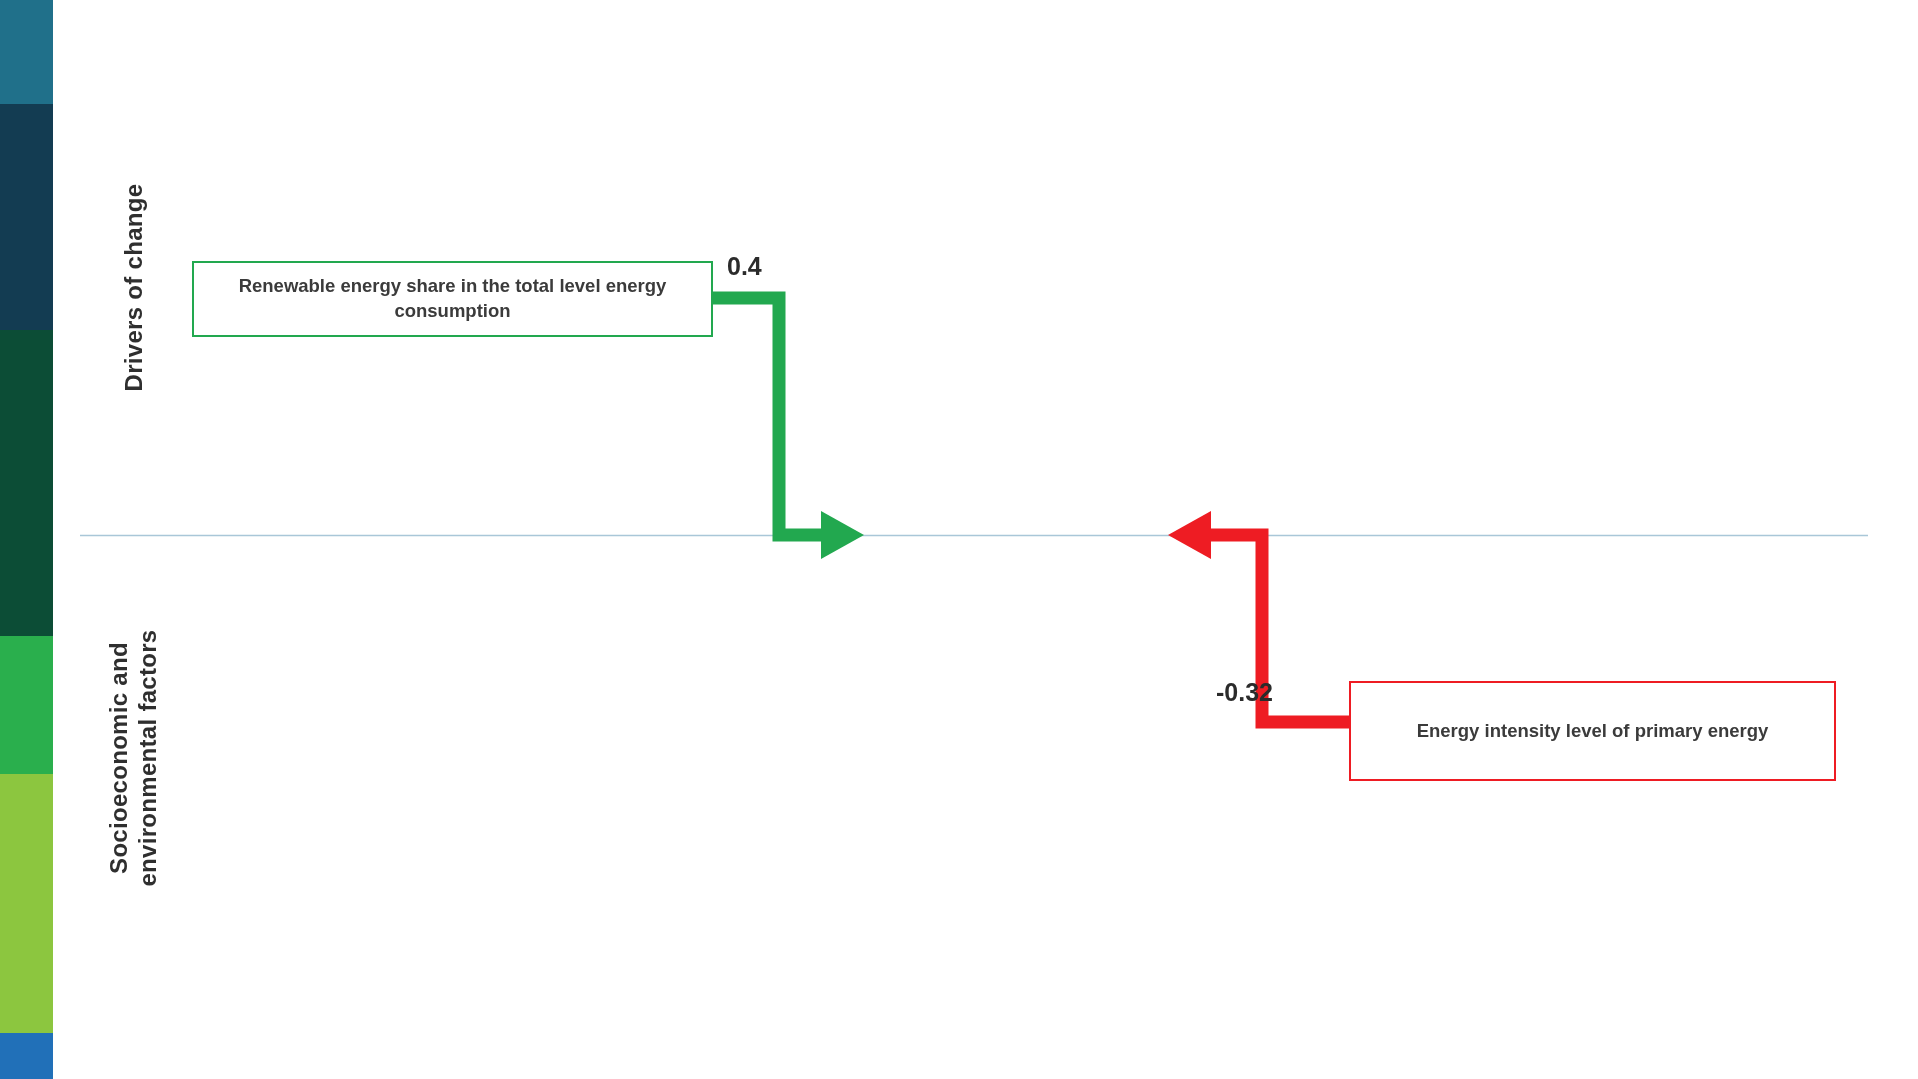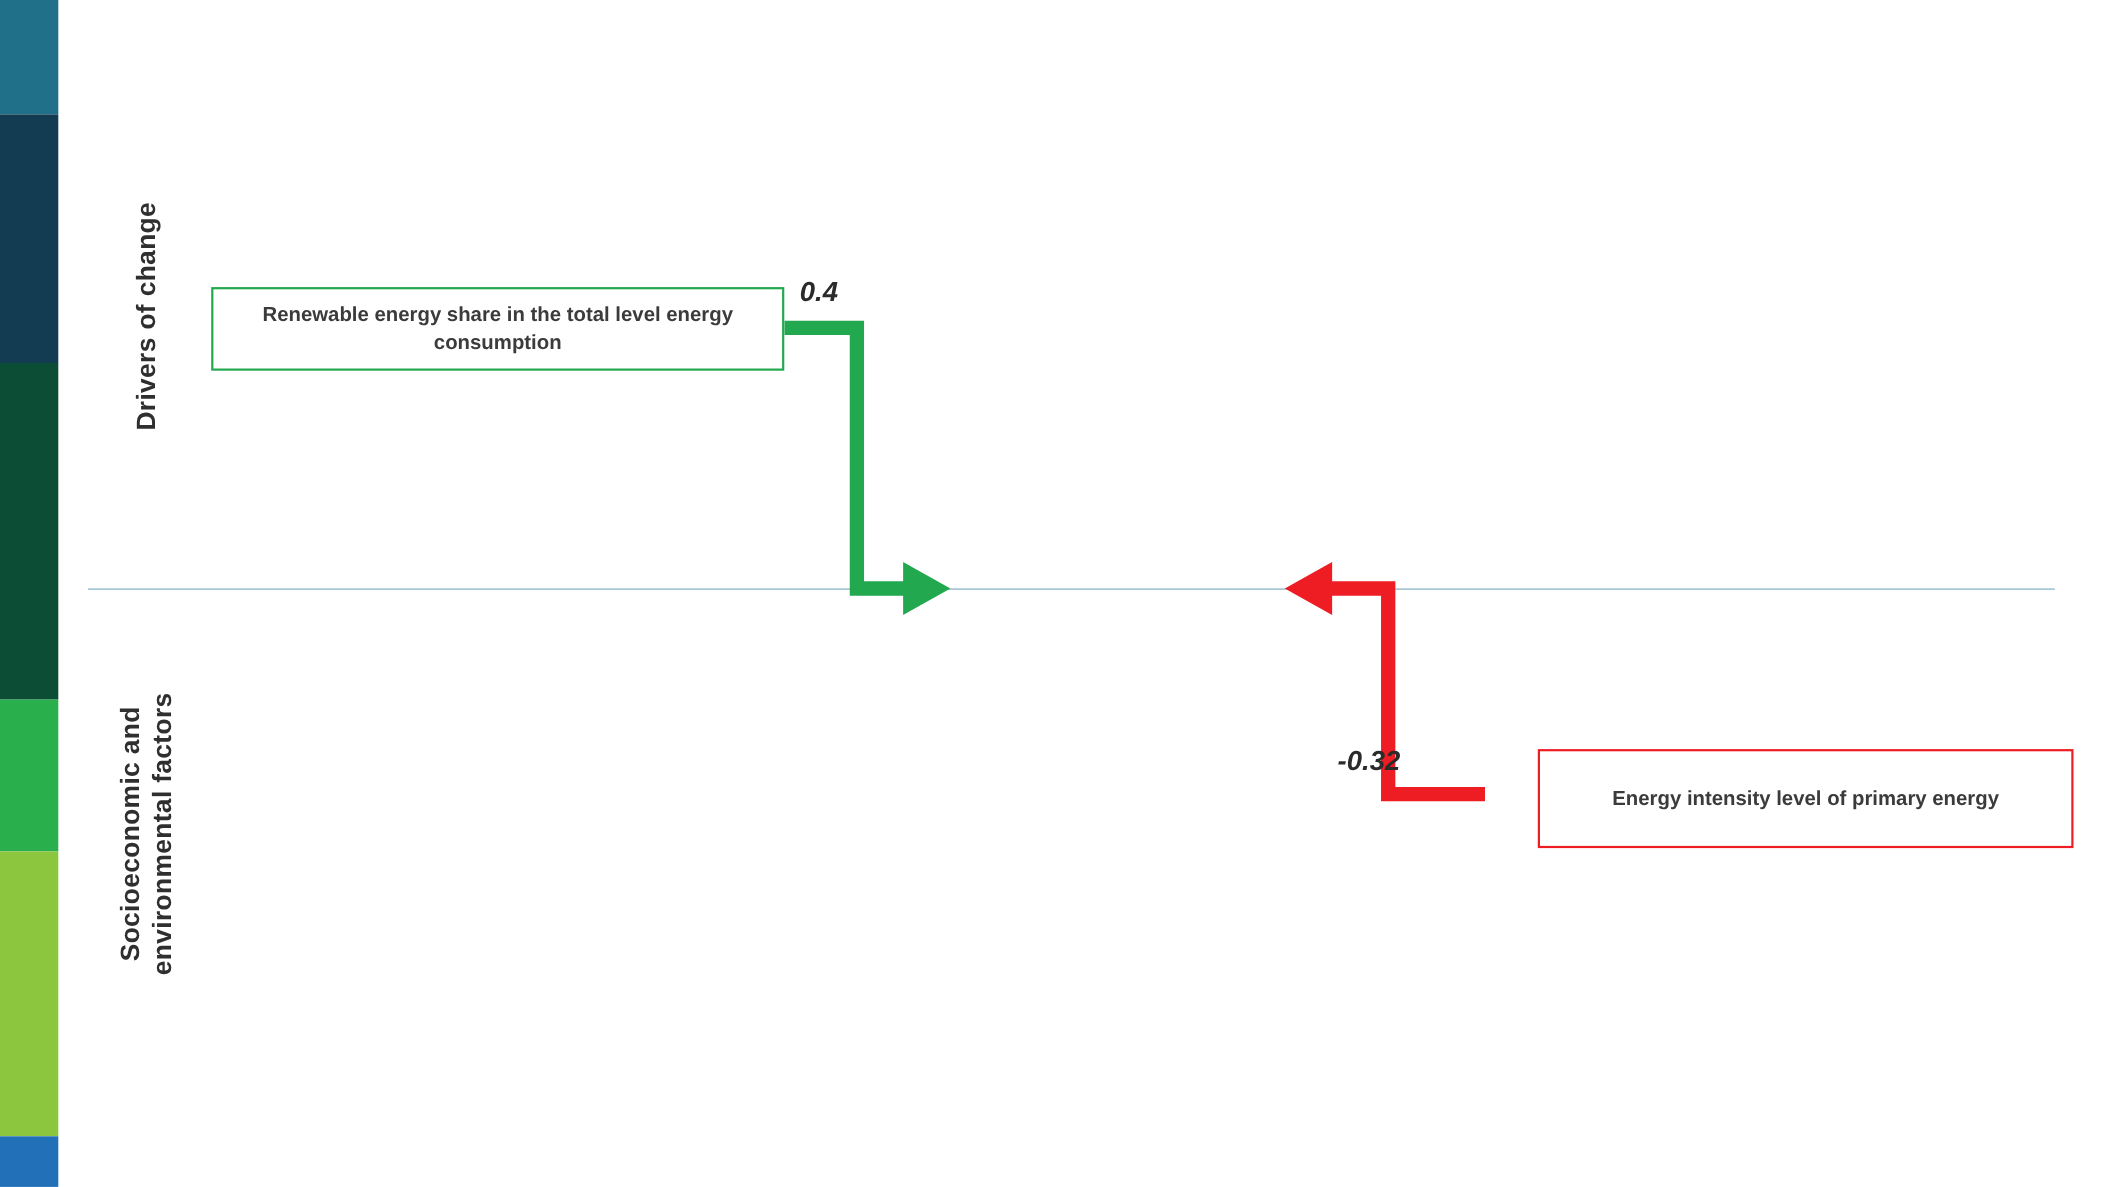--- a/index.html
+++ b/index.html
@@ -56,29 +56,28 @@
     text-align: center;
     font-weight: bold;
     font-size: 18.5px;
     line-height: 1.35;
     color: #3b3b3b;
     background: #ffffff;
     border: 2.5px solid #888888;
     padding: 4px 14px;
   }
   .factor-box-green { left: 192px; top: 261px; width: 521px; height: 76px; }
-  .factor-box-red   { left: 1398px; top: 681px; width: 487px; height: 90px; }
+  .factor-box-red   { left: 1349px; top: 681px; width: 487px; height: 100px; }
 
   
   .weight {
     position: absolute;
     font-weight: bold;
     font-size: 25px;
     color: #2b2b2b;
-    font-style: italic;
   }
   .weight-pos { left: 727px; top: 252px; }
   .weight-neg { left: 1216px; top: 678px; }
 
   
   .node {
     position: absolute;
     left: 863px; top: 440px;
     width: 306px; height: 191px;
     border-radius: 50%;

